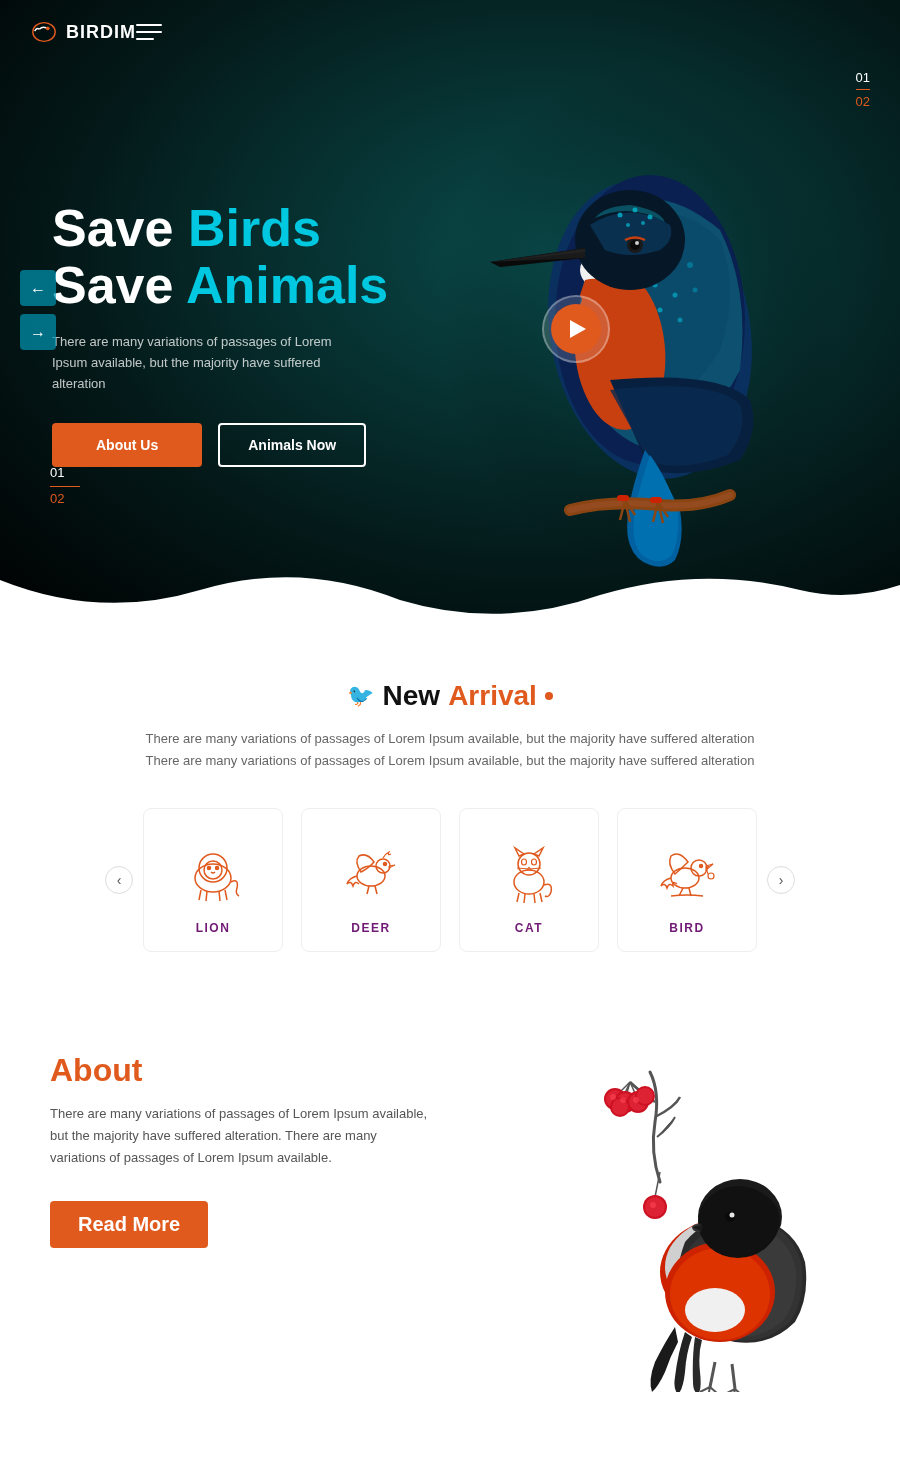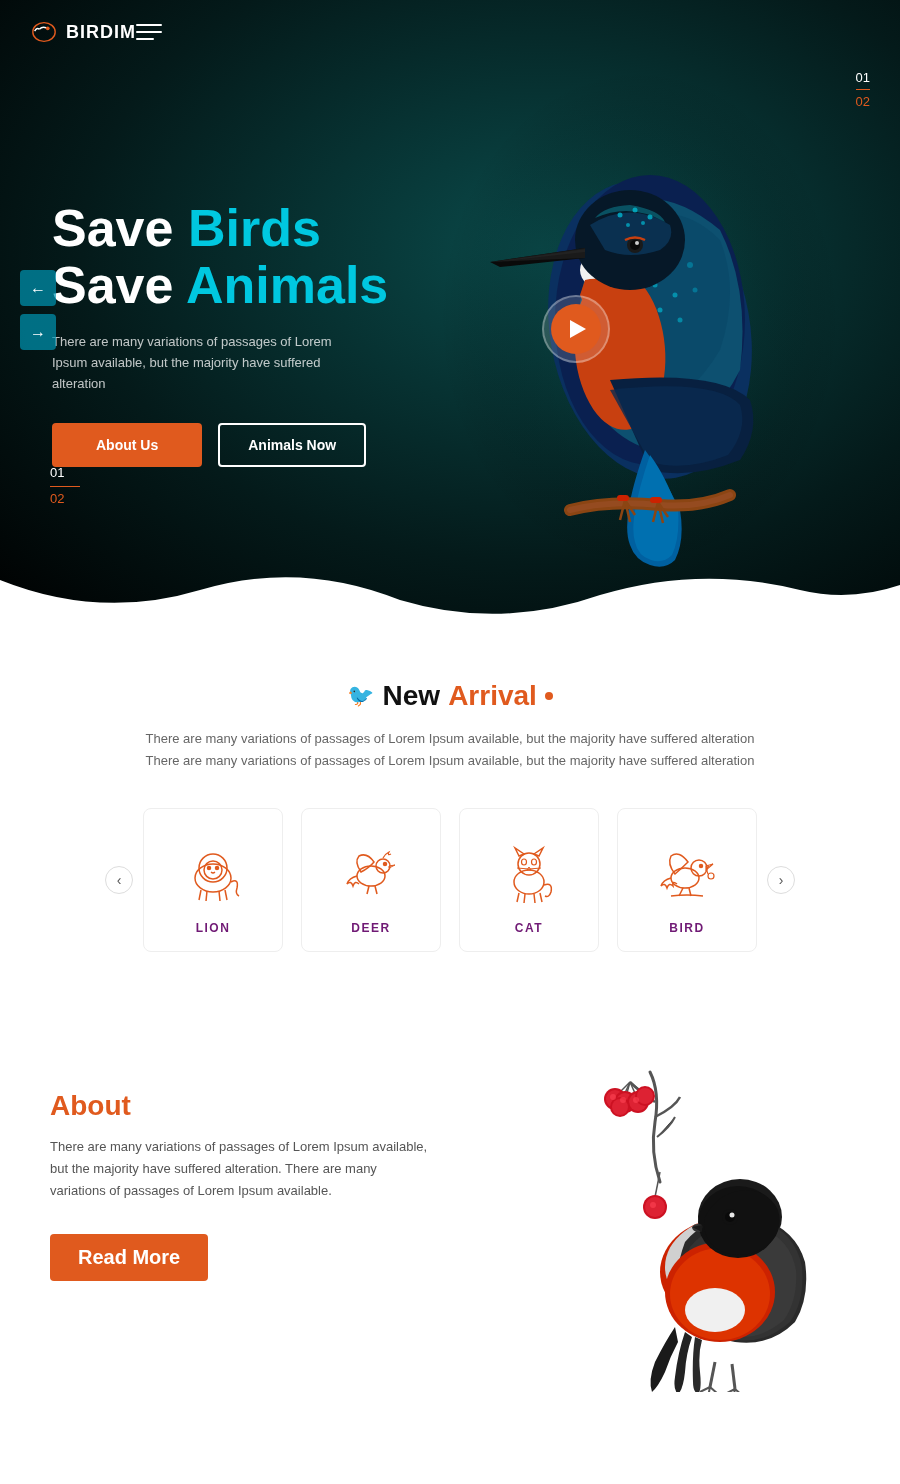--- a/index.html
+++ b/index.html
@@ -268,24 +268,23 @@
 
     
     .about-section {
       background: #fff;
       padding: 60px 50px 40px;
       position: relative;
       min-height: 400px;
     }
     .about-label {
       color: #e05a1e;
-      font-size: 28px;
+      font-size: 32px;
       font-weight: 800;
       margin-bottom: 14px;
-      margin-top: 38px;
     }
     .about-text {
       color: #555;
       font-size: 13px;
       line-height: 1.7;
       max-width: 380px;
       margin-bottom: 32px;
     }
     .btn-read-more {
       background: #e05a1e;

